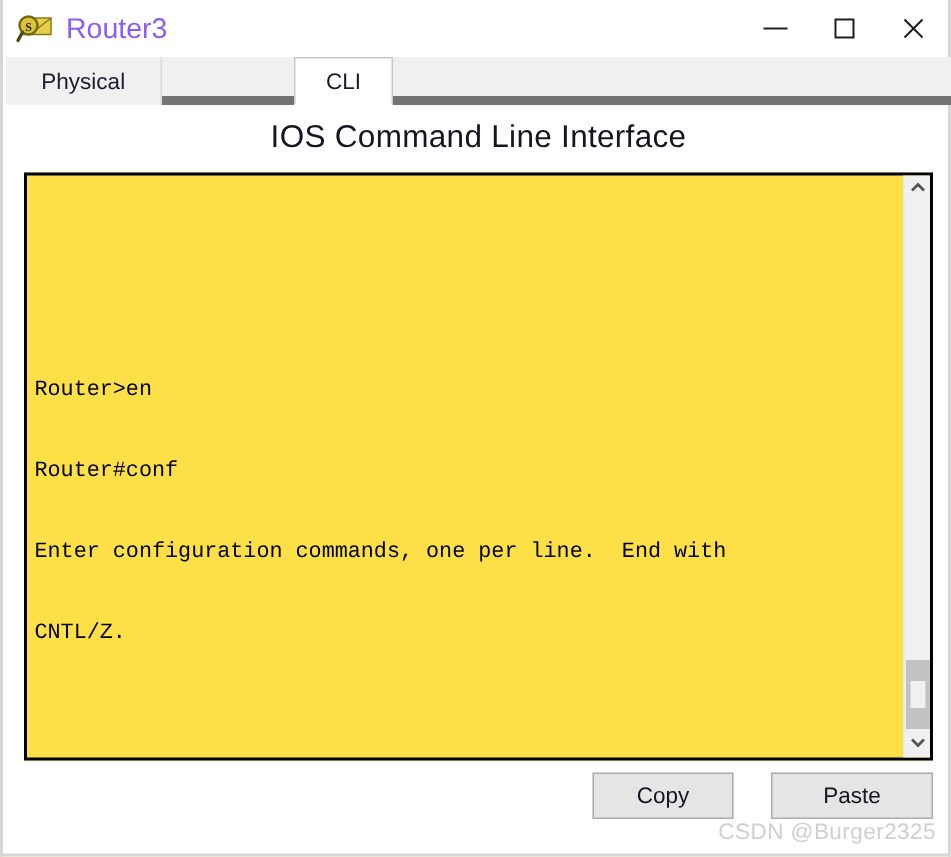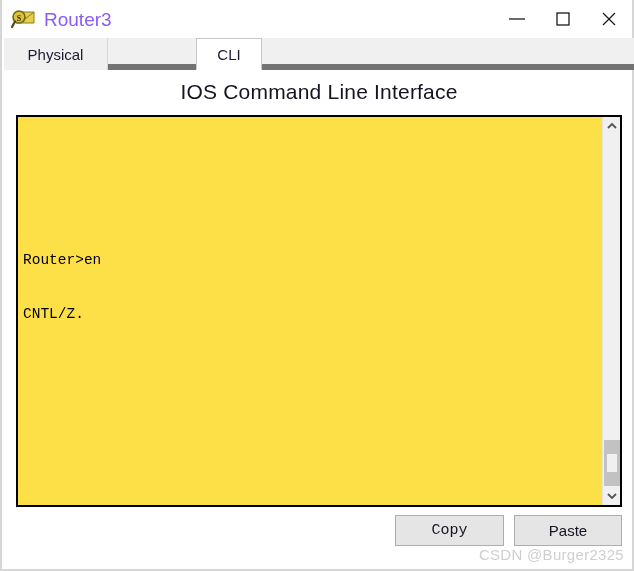--- a/index.html
+++ b/index.html
@@ -197,21 +197,21 @@
     box-sizing: border-box;
     background: #e5e5e5;
     border: 1px solid #adadad;
     display: flex;
     align-items: center;
     justify-content: center;
     font-size: 15px;
     color: #141422;
     font-family: "Liberation Sans", sans-serif;
   }
-  #btn-copy  { left: 393px; top: 515px; width: 109px; font-family: Liberation Mono, monospace; }
+  #btn-copy  { left: 393px; top: 515px; width: 94px; }
   #btn-paste { left: 512px; top: 515px; width: 108px; }
 
   
   #watermark {
     position: absolute;
     right: 8px;
     top: 546px;
     font-size: 15px;
     color: #cfcfcf;
     font-family: "Liberation Sans", sans-serif;
@@ -276,20 +276,22 @@
       <span>CLI</span>
     </div>
   </div>
 
   <div id="cli-heading">IOS Command Line Interface</div>
 
   <div id="terminal-frame">
 
     <div id="terminal-text">
       <span class="ln">Router&gt;en</span>
+      <span class="ln">Router#conf</span>
+      <span class="ln">Enter configuration commands, one per line.  End with</span>
       <span class="ln">CNTL/Z.</span>
       
       
       
       
       
       
       
       
       

